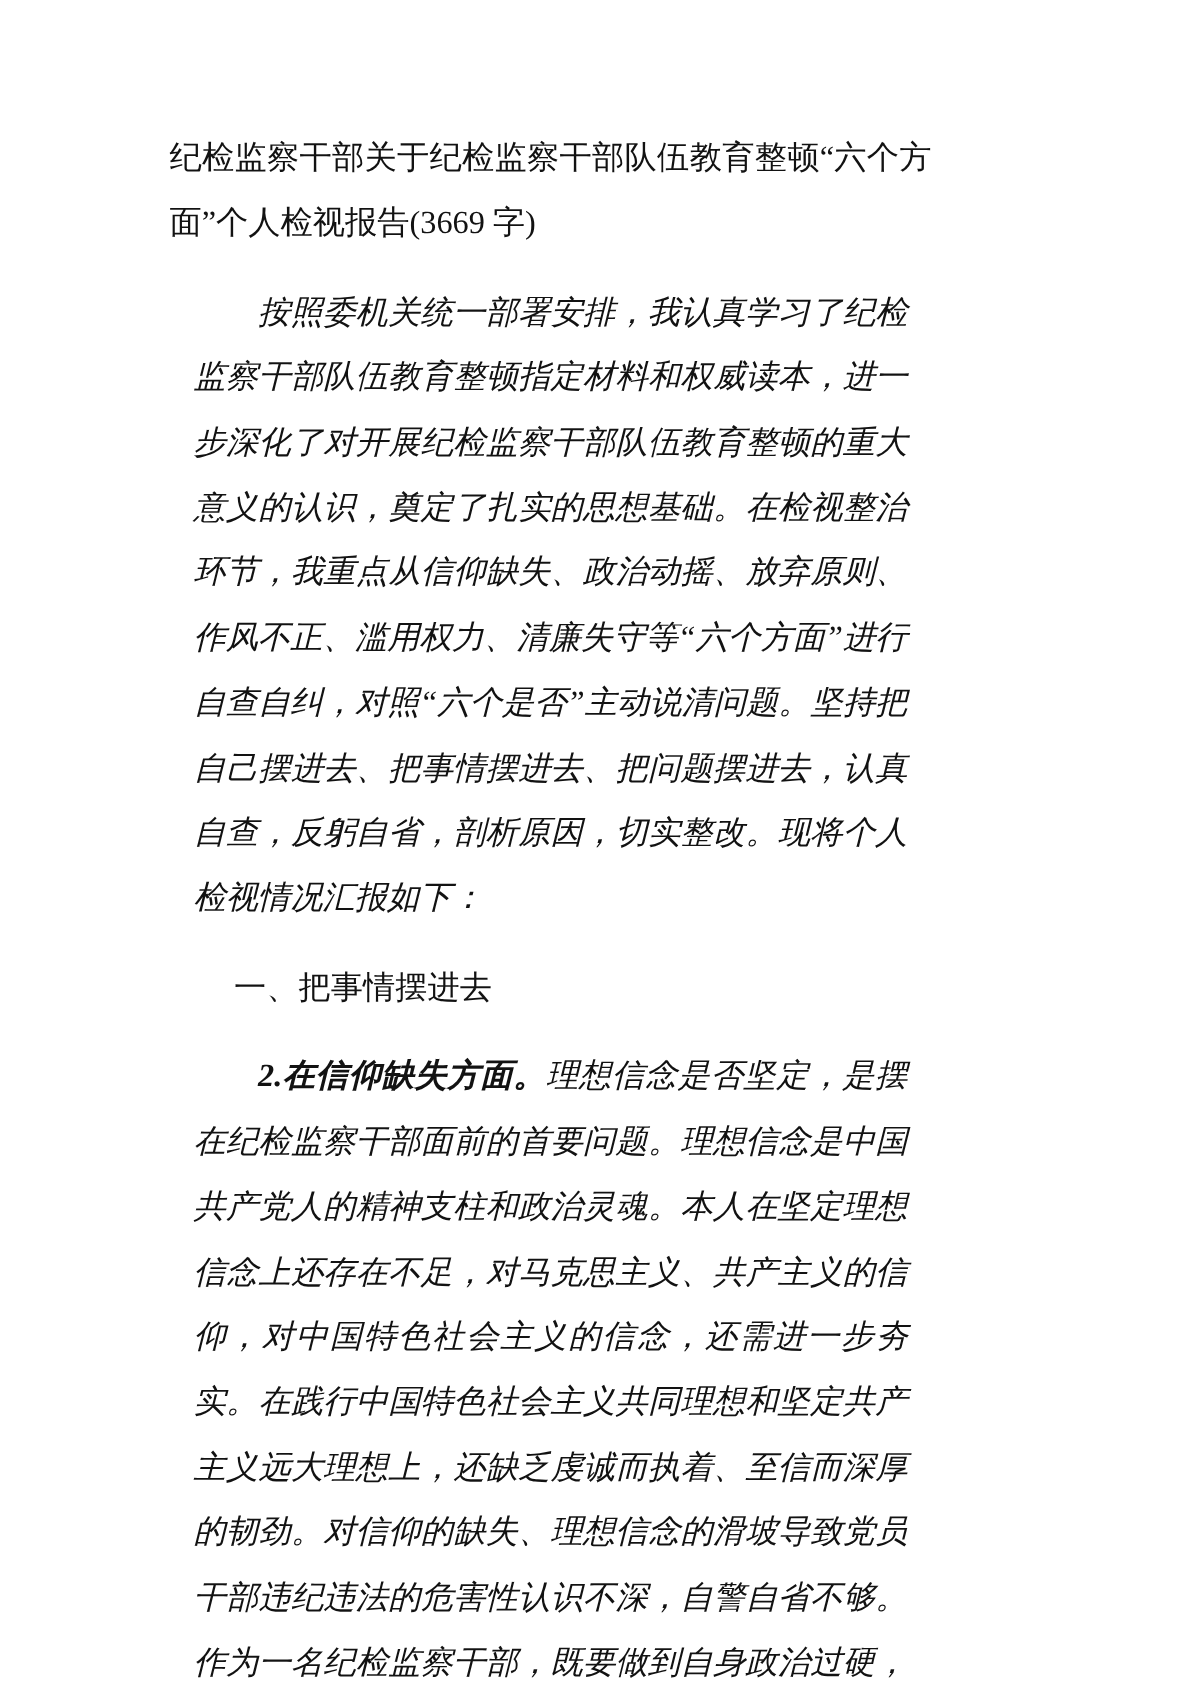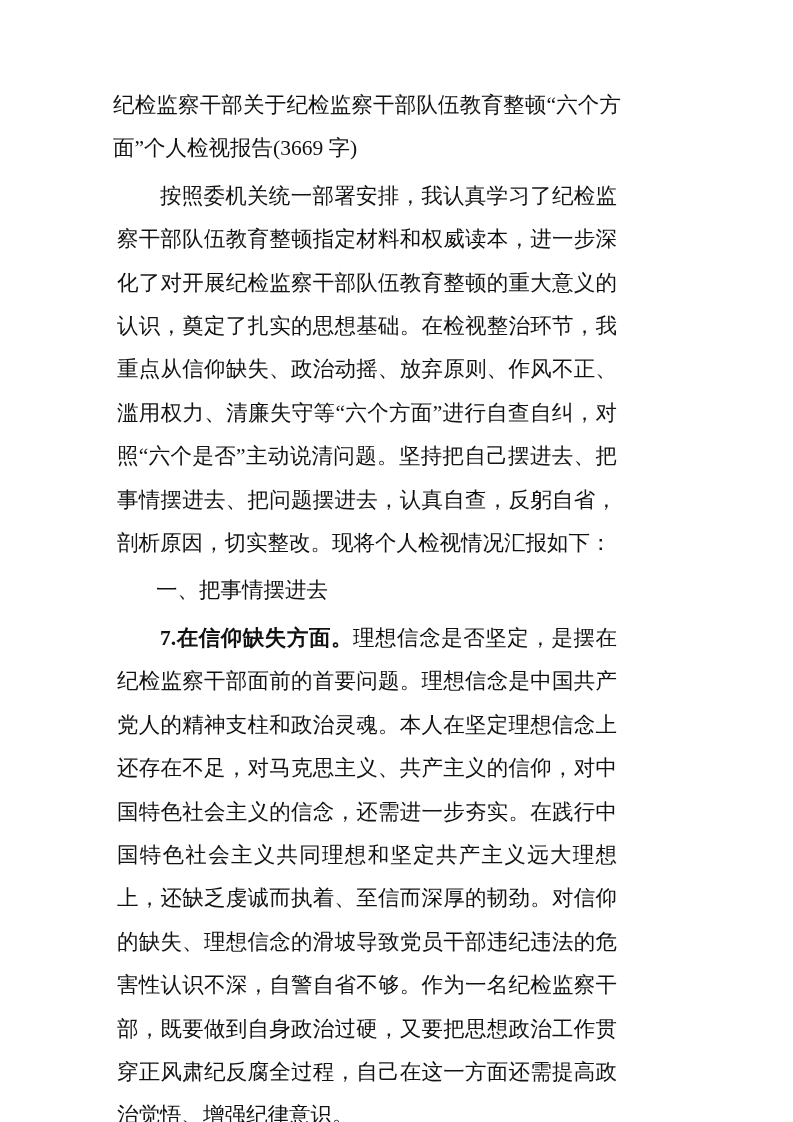--- a/index.html
+++ b/index.html
@@ -21,23 +21,24 @@
     color: #121212;
   }
   .doc-title {
     margin: 0;
     font-size: 21.5px;
     font-weight: normal;
     text-align: justify;
     text-indent: 0;
   }
   .para {
-    margin: 4px;
+    margin: 16px;
     text-align: justify;
     text-indent: 2em;
+    font-style: italic;
   }
   .heading-para {
     margin: 0;
     text-align: left;
     text-indent: 2em;
   }
   .lead-bold {
     font-weight: bold;
   }
 </style>
@@ -45,15 +46,15 @@
 <body>
 
 <div class="page">
 
   <h1 class="doc-title"><span>纪检监察干部关于纪检监察干部队伍教育整顿“六个方面”个人检视报告(3669 字)</span></h1>
 
   <p class="para">按照委机关统一部署安排，我认真学习了纪检监察干部队伍教育整顿指定材料和权威读本，进一步深化了对开展纪检监察干部队伍教育整顿的重大意义的认识，奠定了扎实的思想基础。在检视整治环节，我重点从信仰缺失、政治动摇、放弃原则、作风不正、滥用权力、清廉失守等“六个方面”进行自查自纠，对照“六个是否”主动说清问题。坚持把自己摆进去、把事情摆进去、把问题摆进去，认真自查，反躬自省，剖析原因，切实整改。现将个人检视情况汇报如下：</p>
 
   <p class="heading-para">一、把事情摆进去</p>
 
-  <p class="para"><span class="lead-bold">7.在信仰缺失方面。</span><span>理想信念是否坚定，是摆在纪检监察干部面前的首要问题。理想信念是中国共产党人的精神支柱和政治灵魂。本人在坚定理想信念上还存在不足，对马克思主义、共产主义的信仰，对中国特色社会主义的信念，还需进一步夯实。在践行中国特色社会主义共同理想和坚定共产主义远大理想上，还缺乏虔诚而执着、至信而深厚的韧劲。对信仰的缺失、理想信念的滑坡导致党员干部违纪违法的危害性认识不深，自警自省不够。作为一名纪检监察干部，既要做到自身政治过硬，又要把思想政治工作贯穿正风肃纪反腐全过程，自己在这一方面还需提高政治觉悟、增强纪律意识。</span></p>
+  <p class="para"><span class="lead-bold">2.在信仰缺失方面。</span><span>理想信念是否坚定，是摆在纪检监察干部面前的首要问题。理想信念是中国共产党人的精神支柱和政治灵魂。本人在坚定理想信念上还存在不足，对马克思主义、共产主义的信仰，对中国特色社会主义的信念，还需进一步夯实。在践行中国特色社会主义共同理想和坚定共产主义远大理想上，还缺乏虔诚而执着、至信而深厚的韧劲。对信仰的缺失、理想信念的滑坡导致党员干部违纪违法的危害性认识不深，自警自省不够。作为一名纪检监察干部，既要做到自身政治过硬，又要把思想政治工作贯穿正风肃纪反腐全过程，自己在这一方面还需提高政治觉悟、增强纪律意识。</span></p>
 
 </div>
 
 </body></html>

